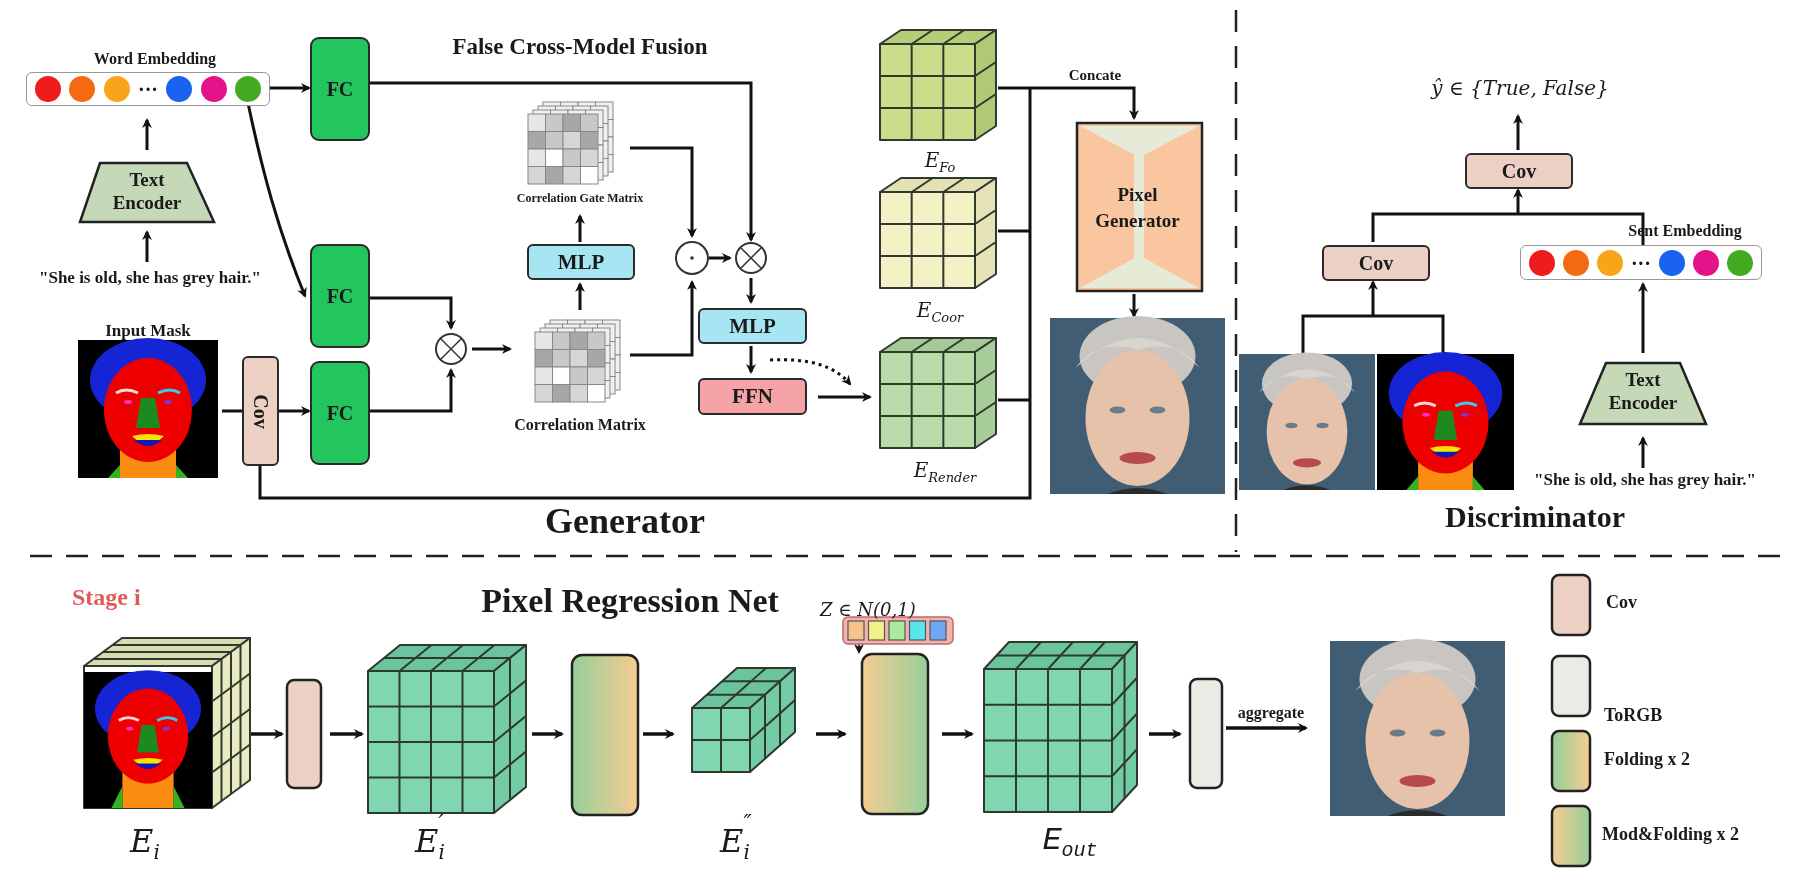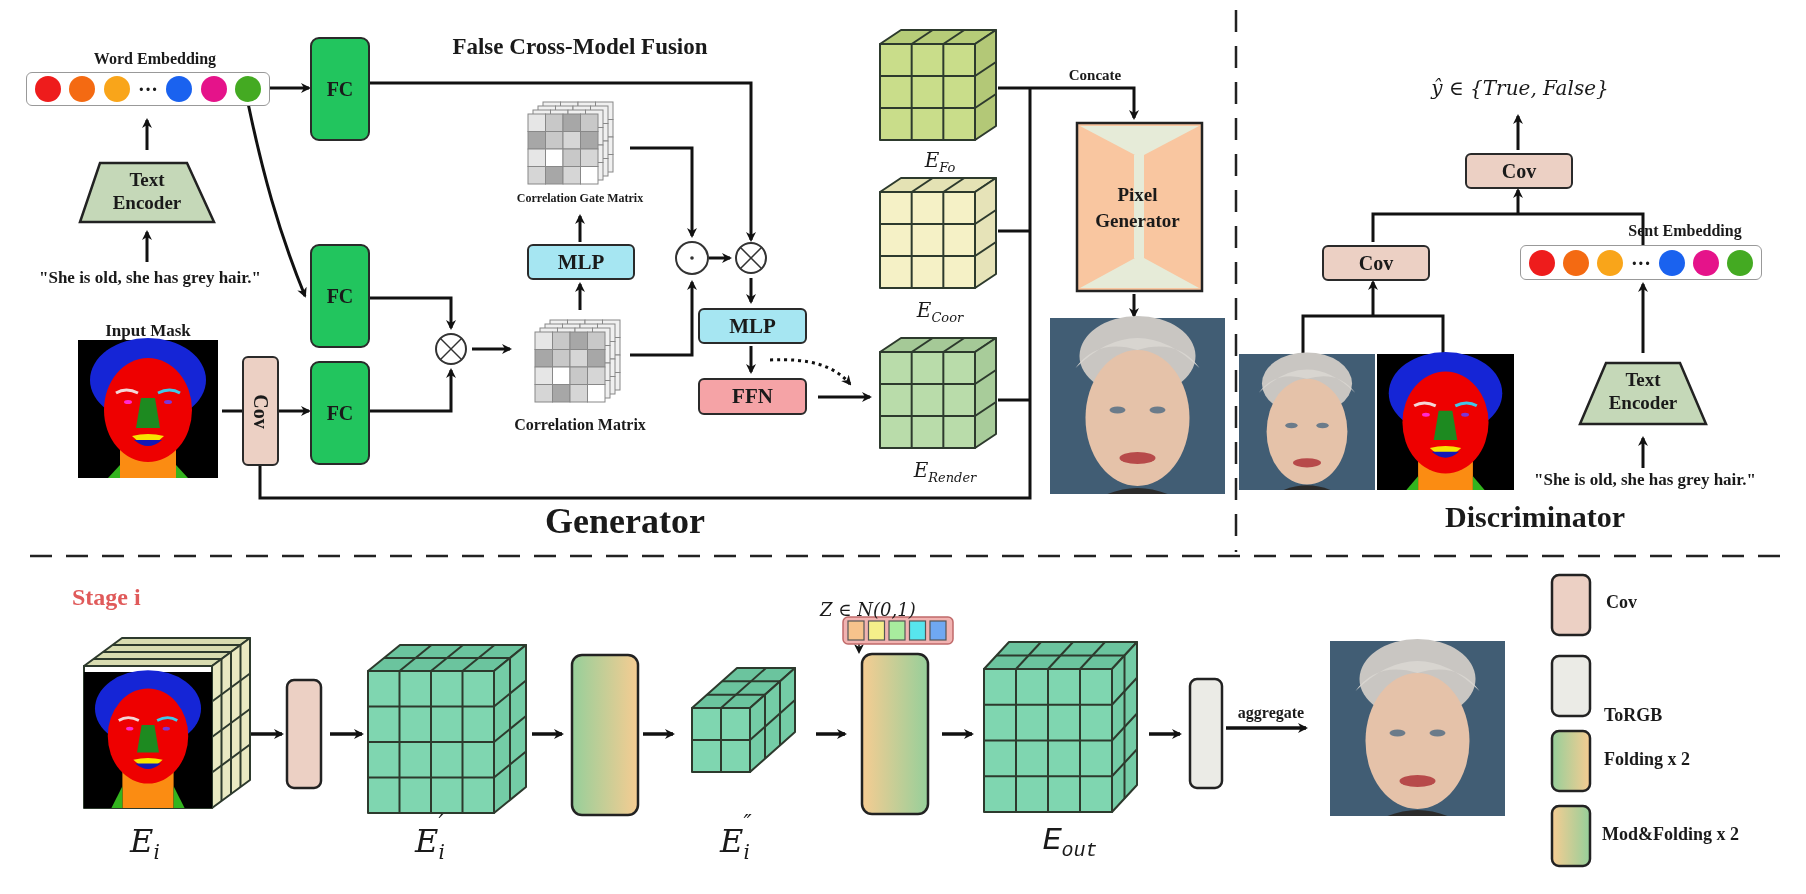--- a/index.html
+++ b/index.html
@@ -565,20 +565,21 @@
   </div>
   <div class="lbl" style="left:1580px; top:368px; width:126px; font-size:19px; line-height:23px;">
     <div>Text</div>
     <div>Encoder</div>
   </div>
   <div class="lbl" style="left:1515px; top:470px; width:260px; font-size:17px;">"She is old, she has grey hair."</div>
   <div class="lbl" style="left:1400px; top:500px; width:270px; font-size:30px;">Discriminator</div>
 
   <div class="panel" style="left:58px; top:572px; width:1178px; height:306px; z-index:-1;"></div>
   <div class="lbl" style="left:72px; top:584px; font-size:24px; color:#e05a5a; text-align:left;">Stage i</div>
+  <div class="lbl" style="left:430px; top:582px; width:400px; font-size:34px;">Pixel Regression Net</div>
   <div class="lbl math" style="left:820px; top:599px; width:80px; font-size:18px; font-weight:normal;">Z ∈ N(0,1)</div>
 
   <div class="lbl math" style="left:110px; top:822px; width:70px; font-size:32px; font-weight:normal;">
     <span>E</span><sub style="font-size:20px">i</sub>
   </div>
   <div class="lbl math" style="left:395px; top:822px; width:70px; font-size:32px; font-weight:normal;">
     <span>E</span><span style="position:relative; display:inline-block;"><sup style="font-size:22px; position:absolute; left:0; top:-12px;">′</sup><sub style="font-size:20px">i</sub></span>
   </div>
   <div class="lbl math" style="left:700px; top:822px; width:70px; font-size:32px; font-weight:normal;">
     <span>E</span><span style="position:relative; display:inline-block;"><sup style="font-size:22px; position:absolute; left:0; top:-12px;">″</sup><sub style="font-size:20px">i</sub></span>

